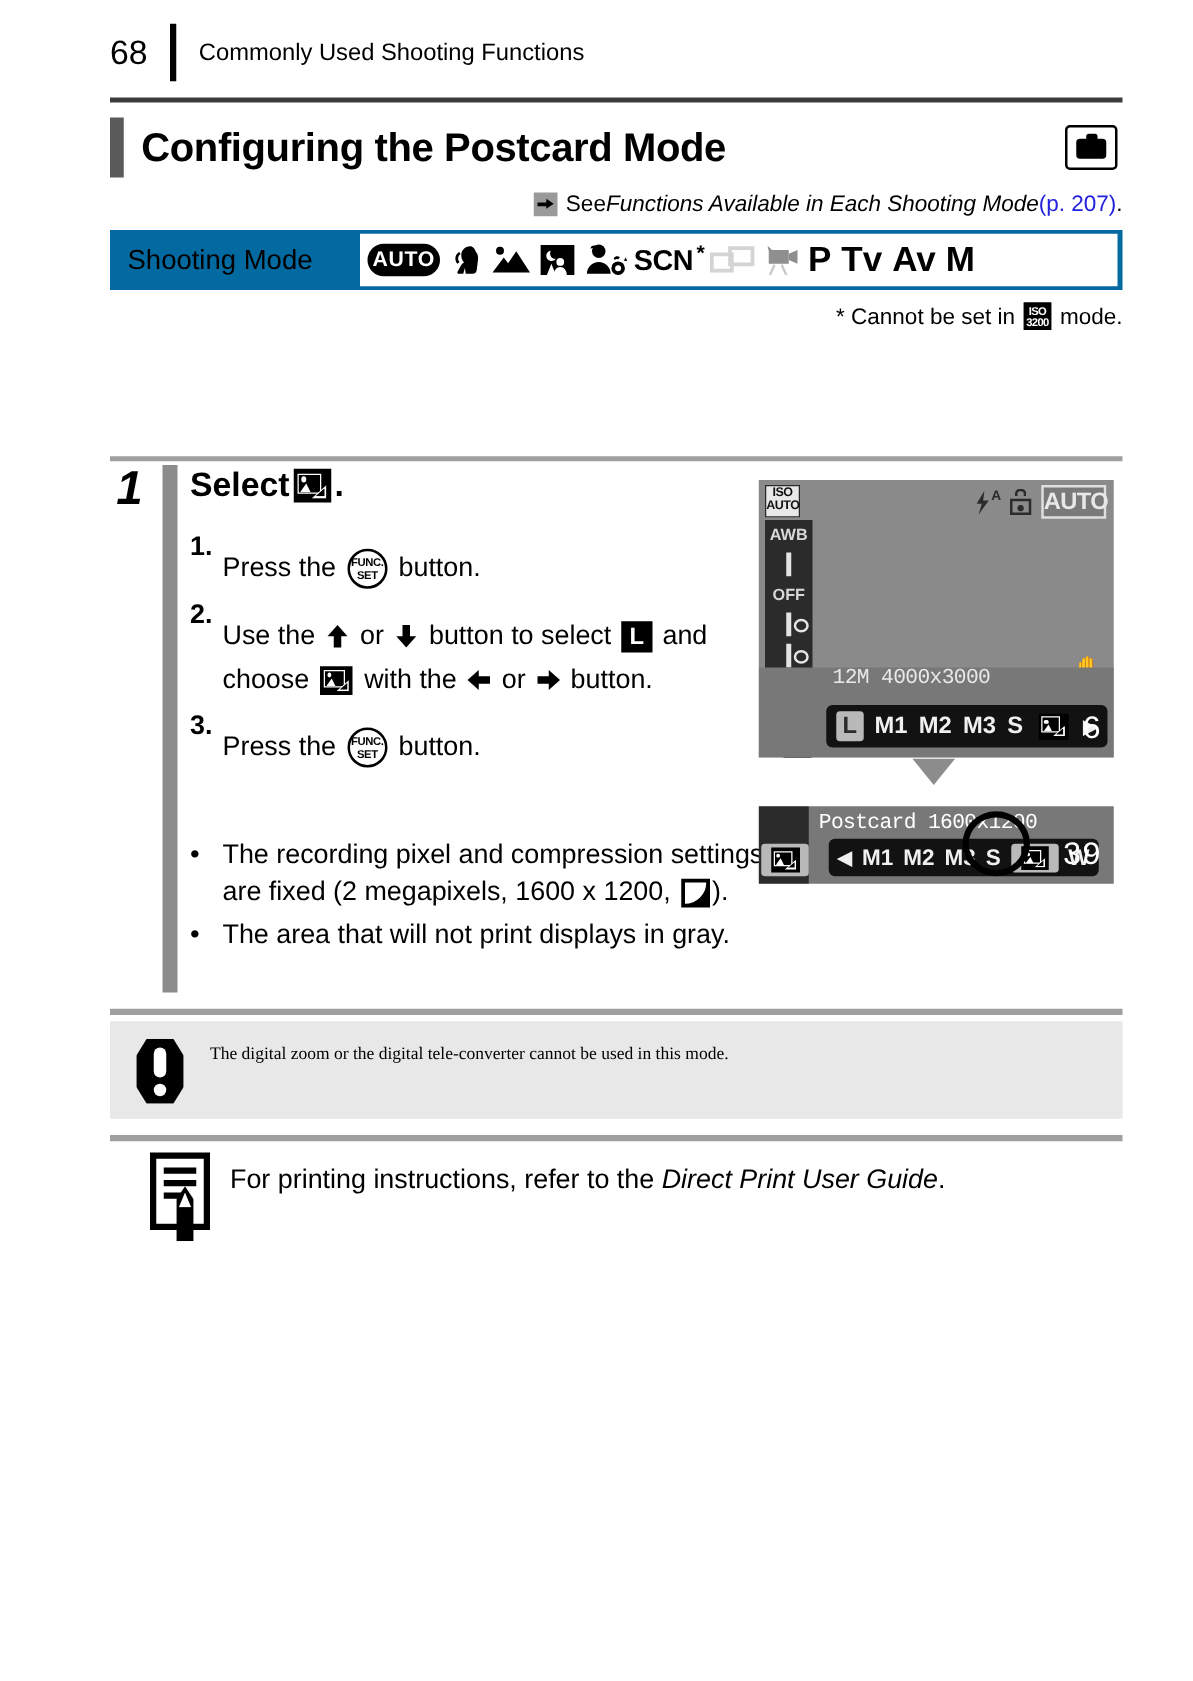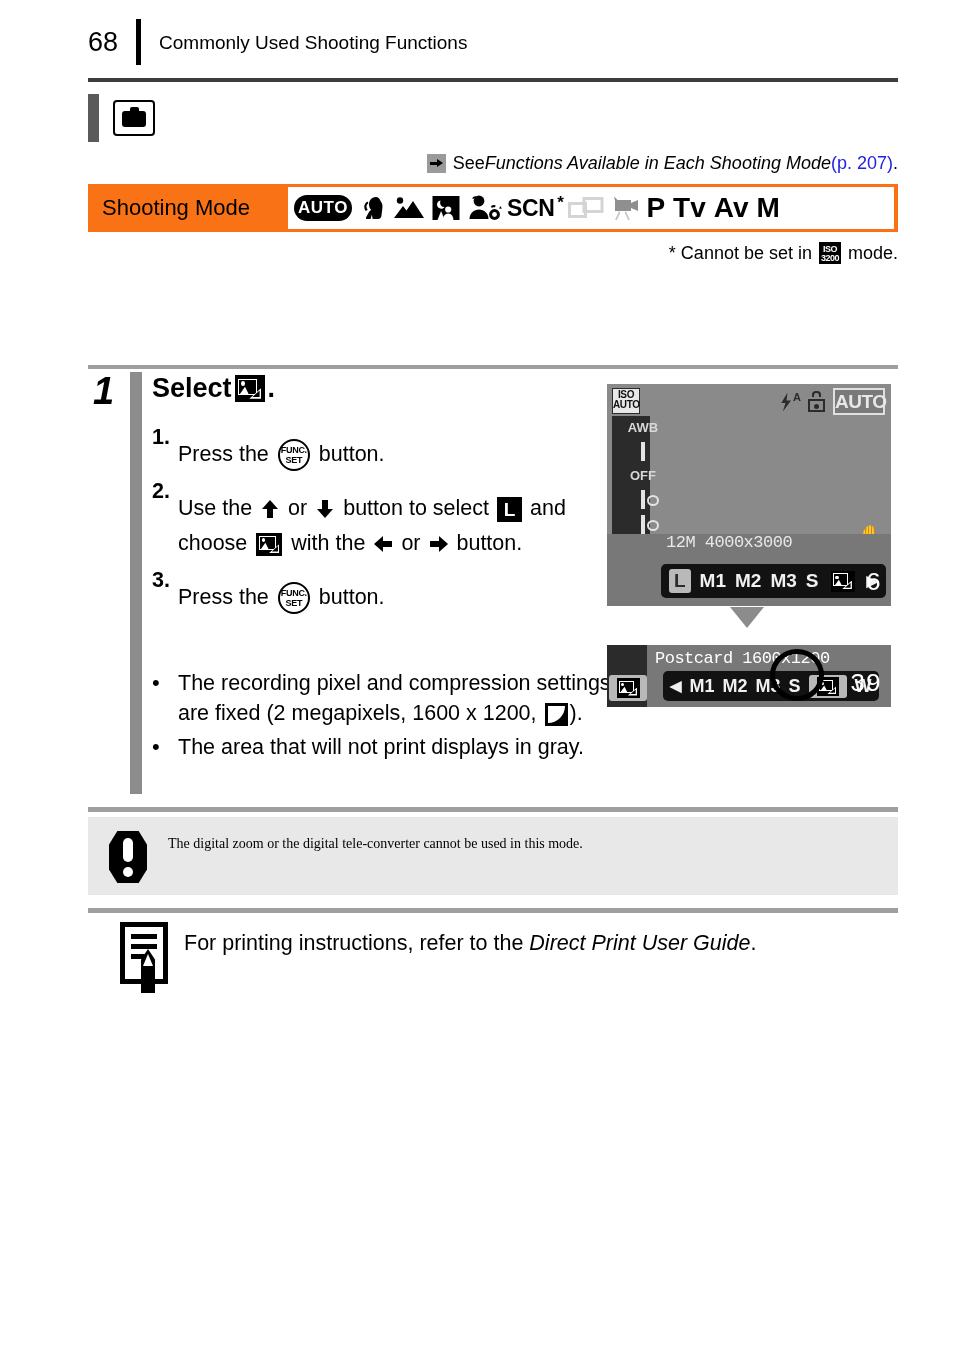--- a/index.html
+++ b/index.html
@@ -133,21 +133,21 @@
     border-bottom: 4.5px solid transparent;
   }
   .see-line .ital { font-style: italic; }
   .see-line .link { color: #2222dd; }
 
   
   .mode-bar {
     position: absolute;
     left: 88px; top: 184px;
     width: 810px; height: 48px;
-    background: #f97316;
+    background: #0369a1;
     display: flex;
     align-items: stretch;
   }
   .mode-label {
     width: 200px;
     display: flex;
     align-items: center;
     padding-left: 14px;
     font-size: 22px;
     box-sizing: border-box;
@@ -467,21 +467,20 @@
     background: #2b2b2b;
   }
   .lcd-side .si {
     position: absolute;
     left: 0; width: 38px;
     text-align: center;
     color: #d8d8d8;
     font-size: 13px;
     font-weight: bold;
     font-family: "Liberation Sans", sans-serif;
-    padding-left: 12px;
   }
   .si-sq {
     width: 20px; height: 15px;
     border: 2.5px solid #e4e4e4;
     box-sizing: border-box;
     margin: 0 auto;
   }
   .si-wedge {
     width: 19px; height: 15px;
     background: #e4e4e4;
@@ -826,20 +825,21 @@
 
   <div class="run-head">
     <div class="pg-num">68</div>
     <div class="rule"></div>
     <div class="chap">Commonly Used Shooting Functions</div>
   </div>
   <div class="head-line"></div>
 
   <div class="title-row">
     <div class="title-bar"></div>
+    <div class="title-text">Configuring the Postcard Mode</div>
     <div class="title-icon"></div>
   </div>
 
   <div class="see-line">
     <span class="arrow-box"></span>
     <span>See </span>
     <span class="ital">Functions Available in Each Shooting Mode</span>
     <span class="link"> (p. 207)</span>
     <span>.</span>
   </div>

